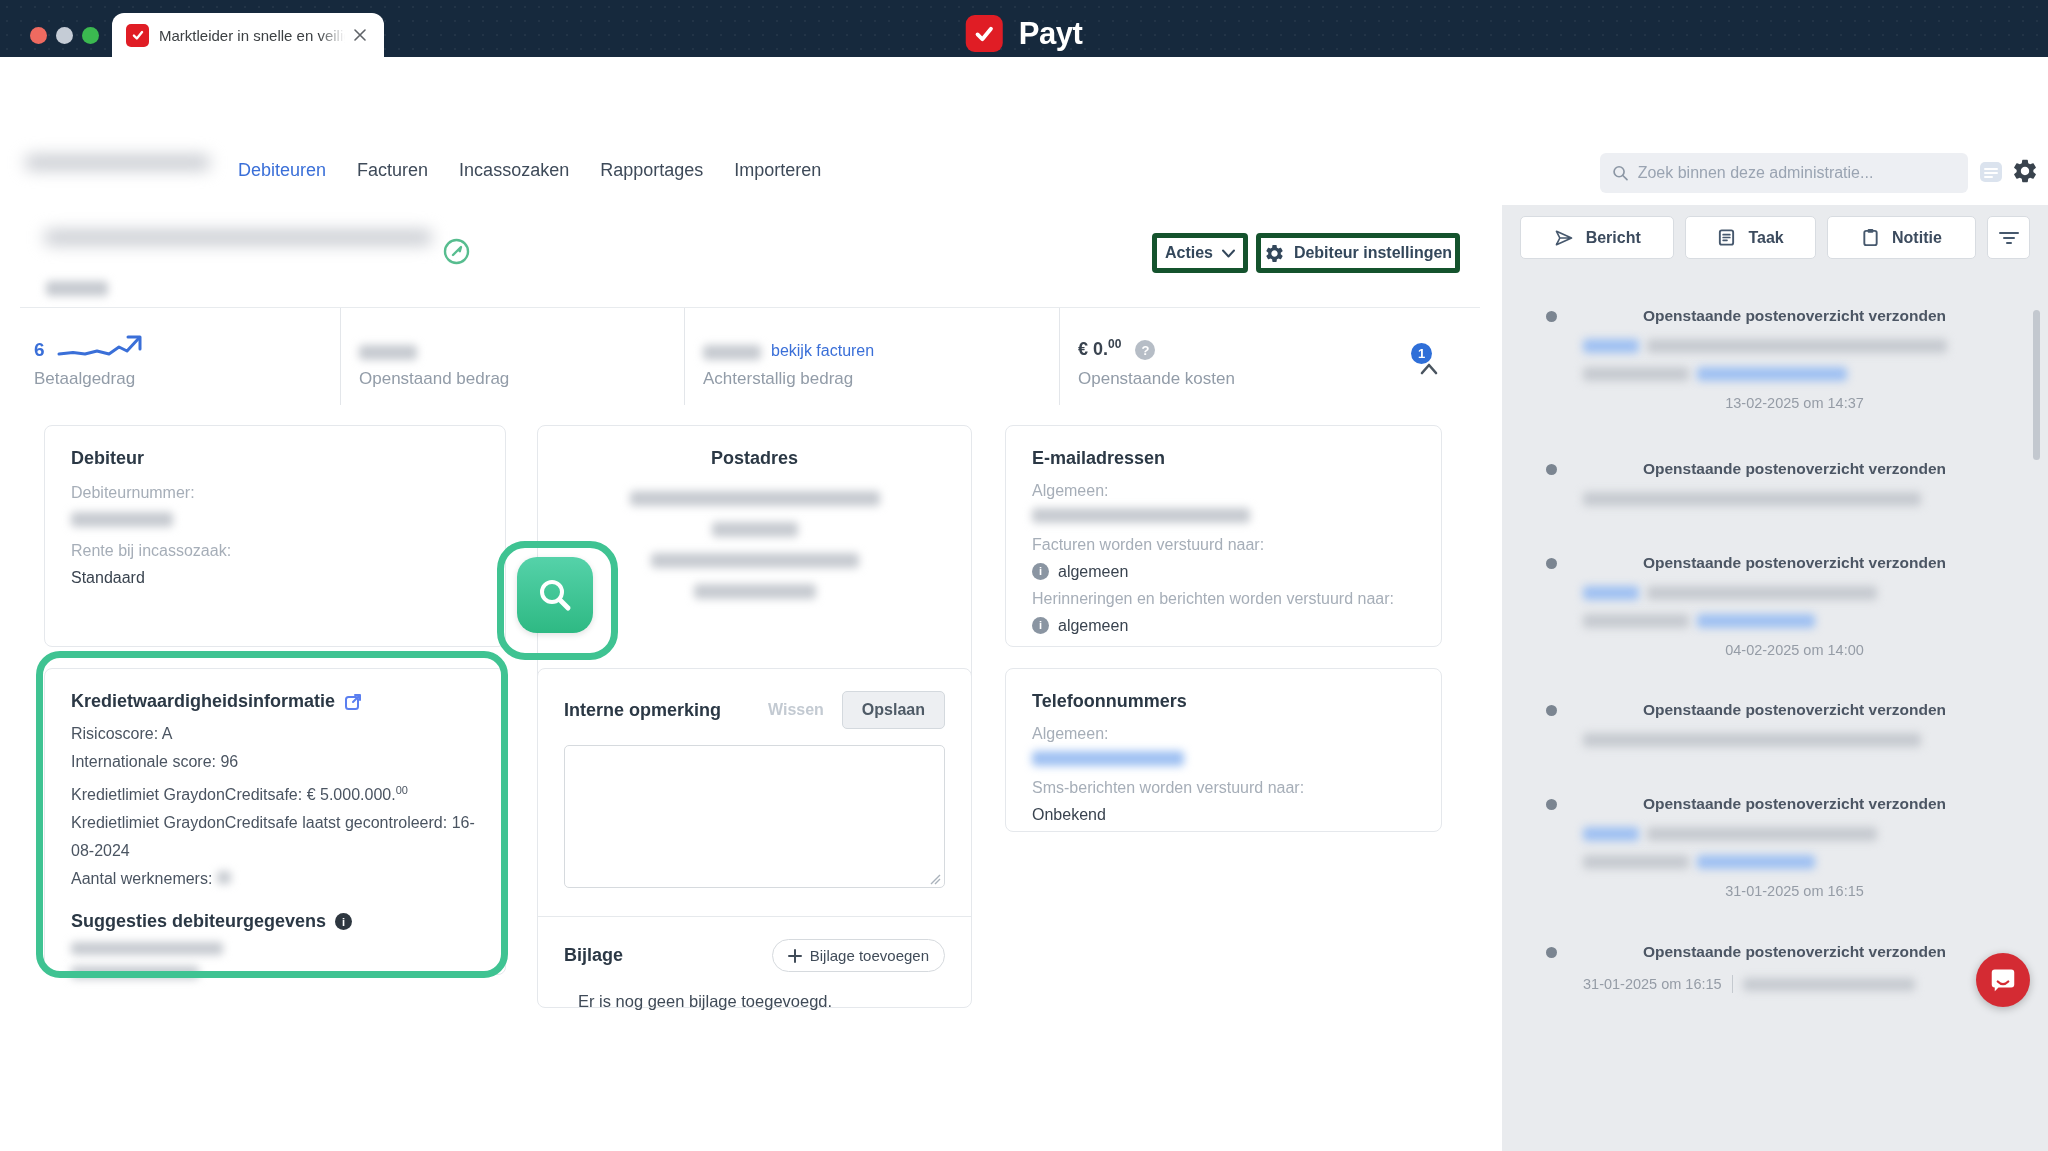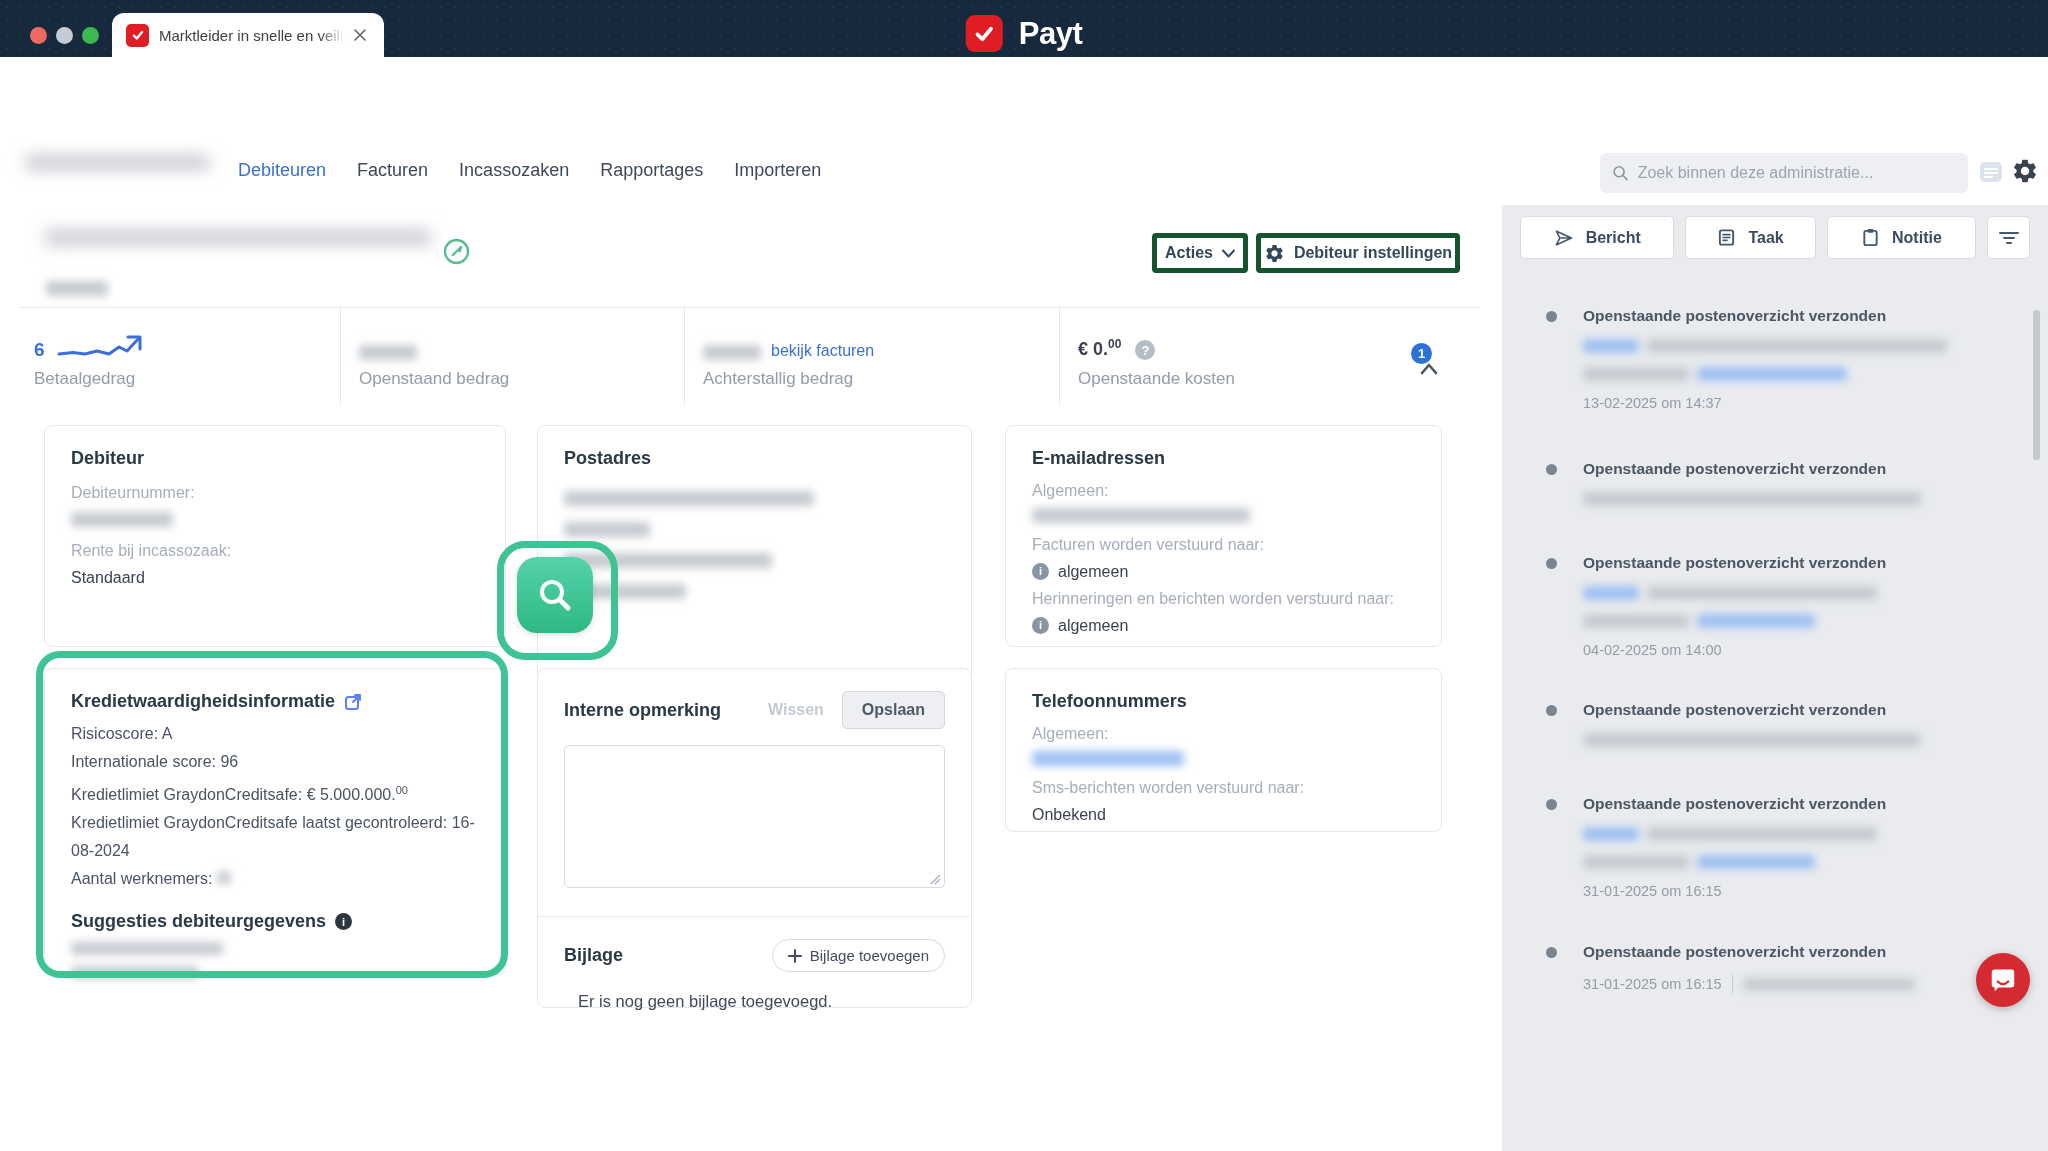--- a/index.html
+++ b/index.html
@@ -61,21 +61,21 @@
   .badge { position:absolute; left:1411px; top:343px; width:21px; height:21px; border-radius:50%; background:#2f6fd8;
            color:#fff; font-size:13px; font-weight:700; display:flex; align-items:center; justify-content:center; z-index:3; }
   .collapse-ch { position:absolute; left:1419px; top:362px; cursor:pointer; }
 
   
   .card { position:absolute; background:#fff; border:1px solid #e5e8ec; border-radius:8px; padding:22px 26px; }
   .card-title { font-size:18px; font-weight:700; color:#2b3845; }
   .glabel { font-size:16px; color:#a6aeb8; line-height:27px; }
   .gvalue { font-size:16px; color:#39434f; line-height:27px; }
   .c-debiteur { left:44px; top:425px; width:462px; height:222px; }
-  .c-postadres { left:537px; top:425px; width:435px; height:264px; }
+  .c-postadres { left:537px; top:425px; width:435px; height:264px;text-align:center; }
   .c-email { left:1005px; top:425px; width:437px; height:222px; }
   .c-krediet { left:44px; top:668px; width:462px; height:307px; z-index:4; }
   .c-interne { left:537px; top:668px; width:435px; height:340px; }
   .c-telefoon { left:1005px; top:668px; width:437px; height:164px; }
   .infline { display:flex; align-items:center; gap:9px; line-height:27px; }
   .info-ic { width:17px; height:17px; border-radius:50%; background:#8a95a2; color:#fff; font-size:11px; font-weight:700;
              display:inline-flex; align-items:center; justify-content:center; flex:0 0 auto; }
   .info-ic.dark { background:#2e3740; }
   .kline { font-size:16px; color:#4a5461; line-height:28px; }
   .kline sup { font-size:11px; }
@@ -108,21 +108,21 @@
 
   
   .sidebar { position:absolute; left:1502px; top:205px; width:546px; height:946px; background:#e9ebee; }
   .sb-tabs { position:absolute; left:18px; top:11px; width:510px; display:flex; gap:11px; }
   .sb-btn { height:43px; background:#fff; border:1px solid #d8dce1; border-radius:5px; display:flex; align-items:center;
             justify-content:center; gap:12px; font-size:16px; font-weight:600; color:#3c4b5e; cursor:pointer; }
   .sb-bericht { width:159px; } .sb-taak { width:134px; } .sb-notitie { width:154px; }
   .sb-filter { width:44px; }
   .entry { position:absolute; left:44px; width:460px; cursor:pointer; }
   .bullet { position:absolute; left:0; top:5px; width:11px; height:11px; border-radius:50%; background:#7b8591; }
-  .entry-body { margin-left:37px; }
+  .entry-body { margin-left:37px;text-align:center; }
   .entry-title { font-size:15.5px; font-weight:700; color:#4c5664; line-height:20px; }
   .rline { margin-top:12px; display:flex; gap:8px; align-items:center; height:16px; }
   .entry-date { margin-top:13px; font-size:14.5px; color:#959ca6; }
   .date-row { margin-top:13px; display:flex; align-items:center; gap:10px; }
   .vdiv { width:1px; height:18px; background:#c4c9cf; }
   .sb-scroll-thumb { position:absolute; left:531px; top:105px; width:7px; height:150px; border-radius:4px; background:#c3c8cf; }
   .chat-btn { position:absolute; left:474px; top:748px; width:54px; height:54px; border-radius:50%; background:#d42b33;
               display:flex; align-items:center; justify-content:center; box-shadow:0 2px 8px rgba(0,0,0,.25); cursor:pointer; }
 
   

